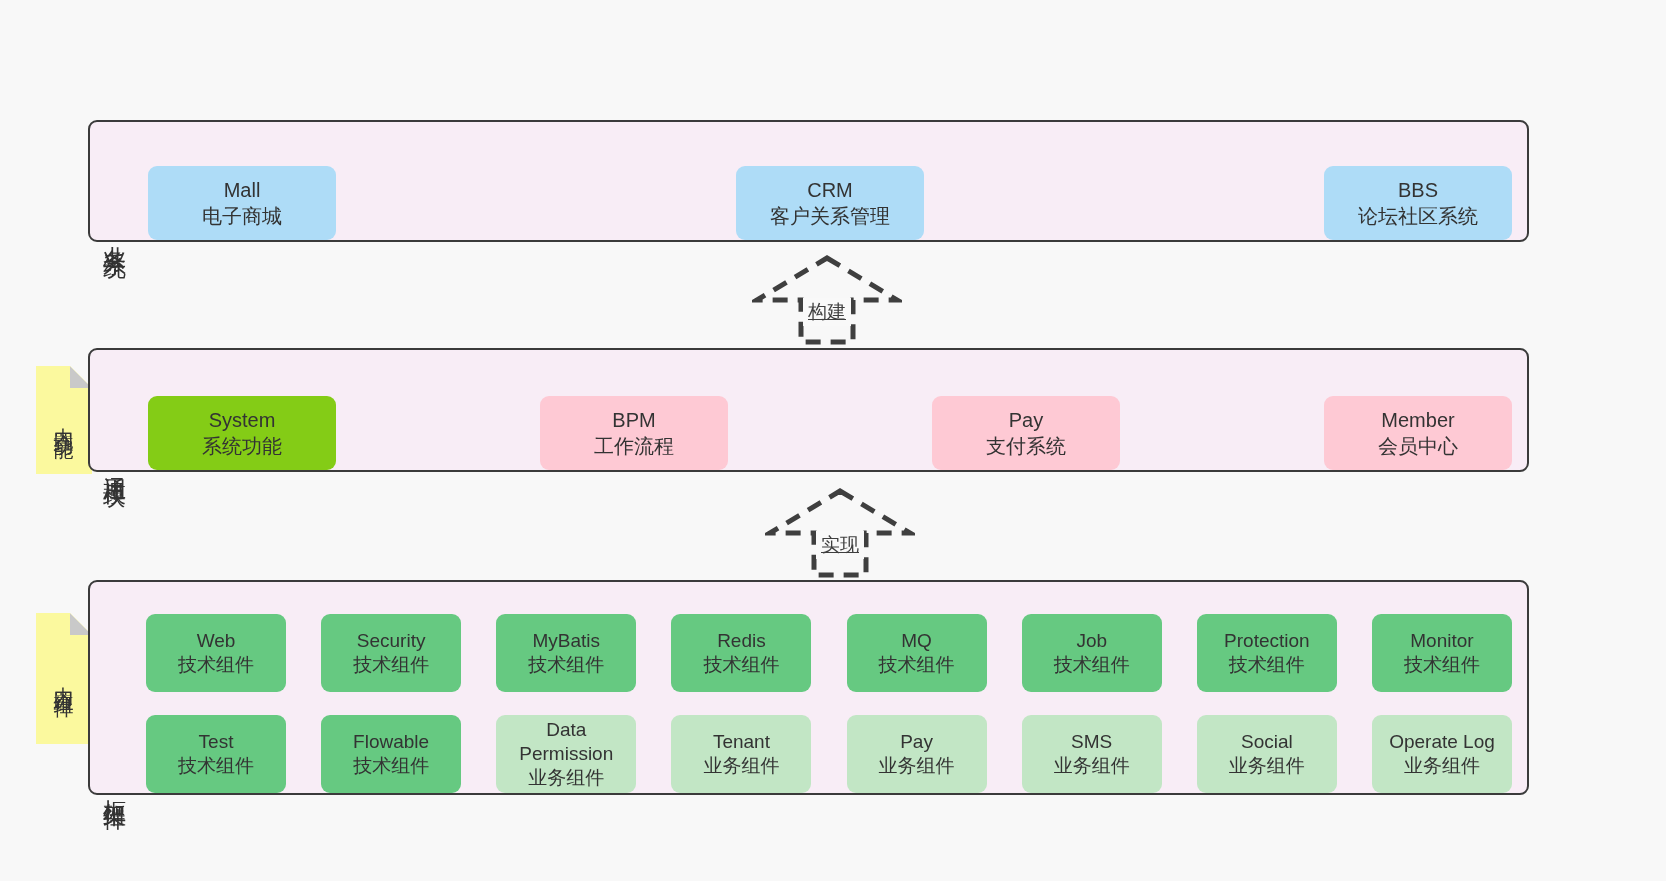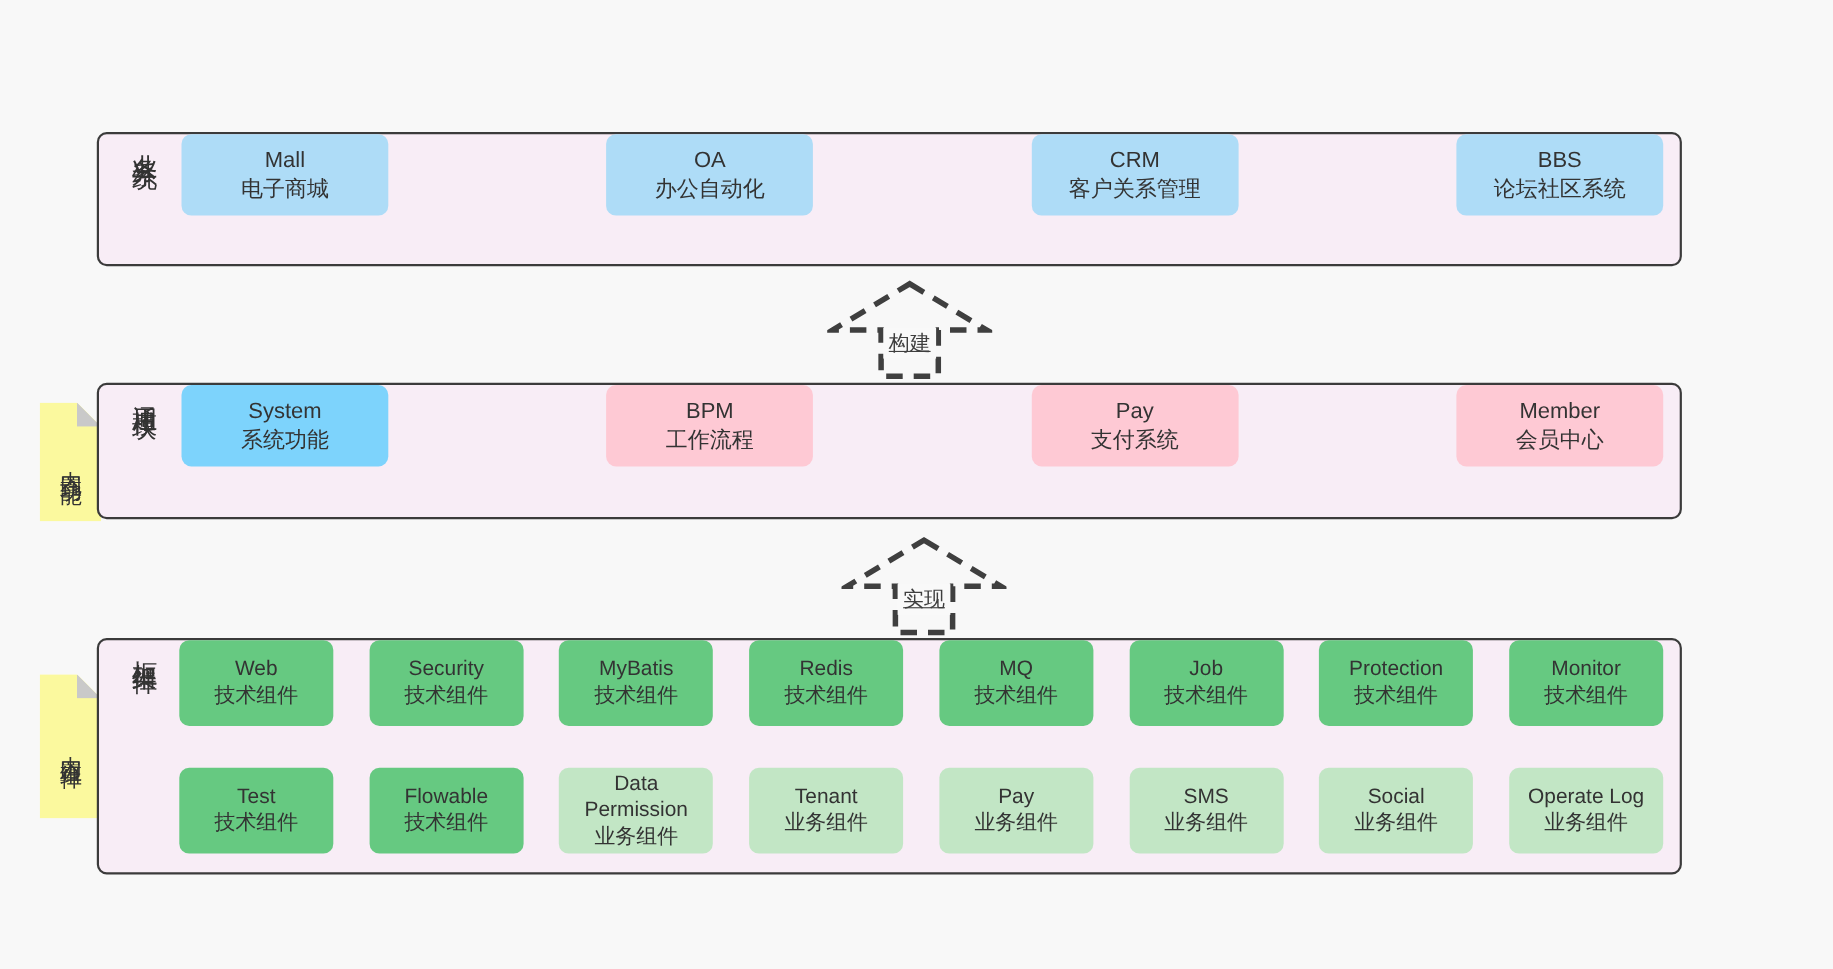--- a/index.html
+++ b/index.html
@@ -6,46 +6,46 @@
   body{
     width:1666px;height:881px;position:relative;
     background:#f8f8f8;
     font-family:"Liberation Sans", sans-serif;
     color:#333;
   }
   
   .panel{
     position:absolute;left:88px;width:1441px;
     background:#f8edf6;border:2px solid #3b3b3b;border-radius:9px;
-    display:flex;align-items:flex-start;box-sizing:border-box;z-index:2;padding-left:17px;
+    display:flex;align-items:flex-end;box-sizing:border-box;z-index:2;
   }
   #panel-business{top:120px;height:122px;}
   #panel-modules{top:348px;height:124px;}
   #panel-framework{top:580px;height:215px;}
   .panel-title{
     writing-mode:vertical-rl;text-orientation:upright;
     font-size:23px;line-height:1;letter-spacing:3px;
     margin-left:13px;flex:none;color:#333;
   }
   .boxes-row{
     flex:1;display:flex;justify-content:space-between;
     margin-left:22px;padding-right:15px;
   }
-  .rows-col{flex:1;display:flex;flex-direction:column;gap:38px;margin-left:20px;padding-right:15px;}
+  .rows-col{flex:1;display:flex;flex-direction:column;gap:23px;margin-left:20px;padding-right:15px;}
   
   .box{
     border-radius:9px;display:flex;flex-direction:column;
     justify-content:center;align-items:center;text-align:center;
     line-height:1.32;flex:none;box-sizing:border-box;
   }
   .box .bn{white-space:normal;}
   .w6{width:188px;height:74px;font-size:20px;}
   .w8{width:140px;height:78px;font-size:19px;line-height:1.28;padding:2px;}
   .blue{background:#aedcf7;}
-  .red{background:#7dd3fc;}
+  .red{background:#84cc16;}
   .pink{background:#fec9d4;}
   .green{background:#66c981;}
   .lightgreen{background:#c2e6c5;}
   
   .note{
     position:absolute;left:36px;width:56px;background:#fbf99e;z-index:1;
     display:flex;align-items:center;justify-content:center;
     clip-path:polygon(0 0, calc(100% - 22px) 0, 100% 22px, 100% 100%, 0 100%);
   }
   #note-modules{top:366px;height:108px;}
@@ -72,24 +72,20 @@
 <body>
 
 <div class="panel" id="panel-business">
   <div class="panel-title">业务系统</div>
   <div class="boxes-row">
     <div class="box w6 blue">
       <span class="bn">Mall</span>
       <span class="bd">电子商城</span>
     </div>
     <div class="box w6 blue">
-      <span class="bn">OA</span>
-      <span class="bd">办公自动化</span>
-    </div>
-    <div class="box w6 blue">
       <span class="bn">CRM</span>
       <span class="bd">客户关系管理</span>
     </div>
     <div class="box w6 blue">
       <span class="bn">BBS</span>
       <span class="bd">论坛社区系统</span>
     </div>
   </div>
 </div>
 

